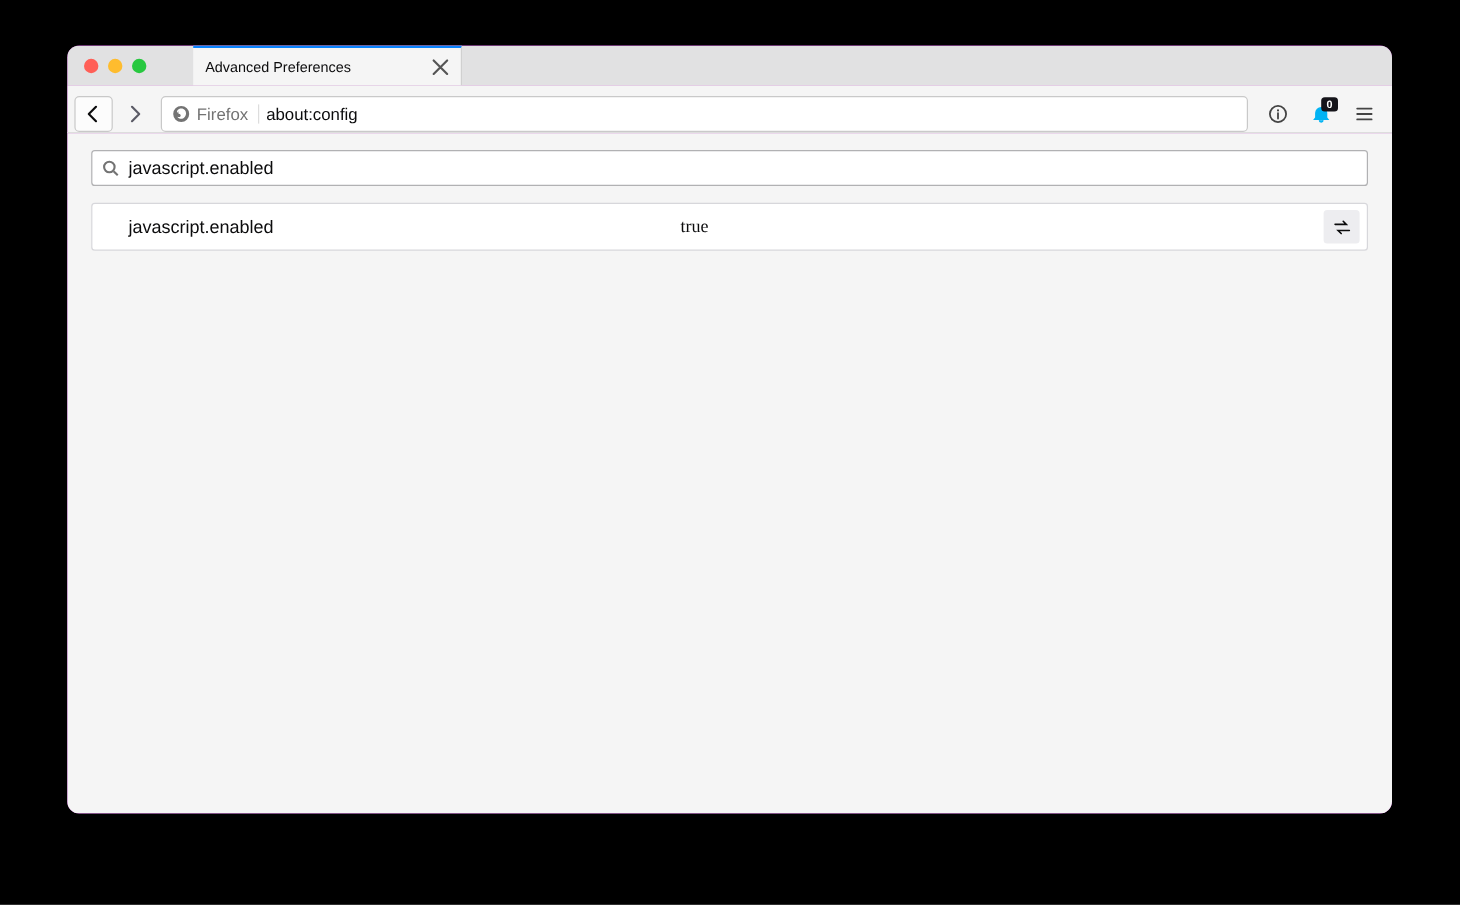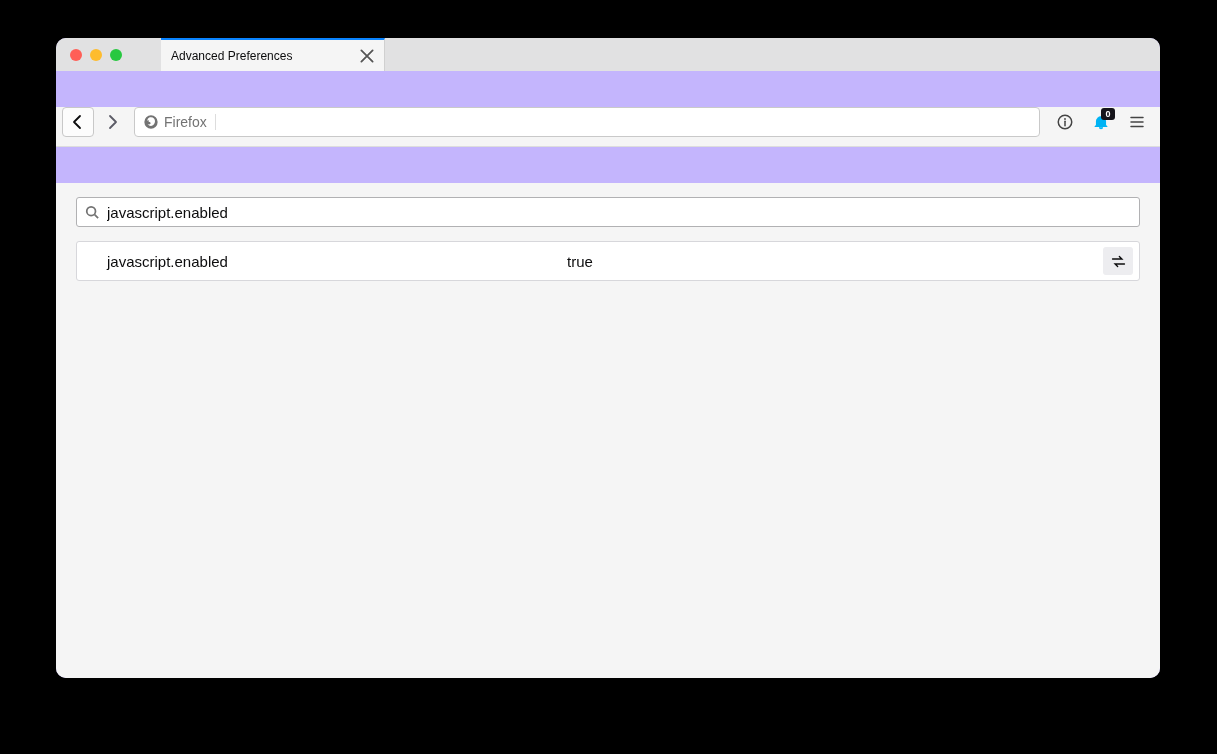--- a/index.html
+++ b/index.html
@@ -11,27 +11,26 @@
     font-size: 13px;
     color: #0c0c0d;
     overflow: hidden;
   }
   .window {
     position: absolute;
     left: 56px;
     top: 38px;
     width: 1104px;
     height: 640px;
-    background: #c4b5fd;
+    background: #a21caf;
     border-radius: 10px;
     box-shadow: 0 10px 40px rgba(0,0,0,0.5);
     display: flex;
     flex-direction: column;
     overflow: hidden;
-    gap: 36px;
   }
   
   .tab-strip {
     height: 33px;
     background: #e1e1e2;
     display: flex;
     align-items: stretch;
     position: relative;
   }
   .traffic-lights {
@@ -64,21 +63,21 @@
     width: 18px; height: 18px; display:flex; align-items:center; justify-content:center;
     color:#555; font-size:14px; border-radius:3px;
   }
 
   
   .toolbar {
     height: 40px;
     background: #f5f5f5;
     border-bottom: 1px solid #ddd;
     display: flex;
-    align-items: flex-start;
+    align-items: flex-end;
     padding: 0 6px;
     gap: 2px;
   }
   .nav-btn {
     width: 32px; height: 30px;
     display:flex; align-items:center; justify-content:center;
     border-radius: 4px;
     color: #5b5b66;
   }
   .nav-btn.enabled { color:#0c0c0d; border:1px solid #c8c8c8; background:#fcfcfc;}
@@ -149,21 +148,21 @@
     height: 40px;
     border:1px solid #d7d7db;
     border-radius:3px;
     background:#fff;
     display:flex;
     align-items:center;
     padding: 0 6px 0 30px;
     font-size: 15px;
   }
   .pref-name { width: 460px; }
-  .pref-value { flex:1; }
+  .pref-value { flex:1;font-family:Liberation Serif, serif; }
   .toggle-btn {
     width: 30px; height:28px;
     background:#ededf0;
     border-radius:3px;
     display:flex; align-items:center; justify-content:center;
   }
   .toggle-btn svg { width:17px; height:17px; stroke:#0c0c0d; fill:none; stroke-width:1.6; stroke-linecap:round;}
 </style>
 </head>
 <body>
@@ -197,20 +196,21 @@
           <path d="M6 2l6 6-6 6" fill="none" stroke="currentColor" stroke-width="1.8" stroke-linecap="round" stroke-linejoin="round"></path>
         </svg>
     </div>
     <div class="urlbar">
       <span class="identity">
         <svg viewBox="0 0 24 24">
             <path d="M12 2a10 10 0 100 20 10 10 0 000-20zm0 3c4 0 6 3 6 6 0 4-3 7-6 7-2 0-4-1-5-3 1 1 3 1 4 0 1-1 0-3-1-3-2 0-2-2-1-3-1 0-2 1-2 2-1-3 1-6 5-6z"></path>
           </svg>
         <span>Firefox</span>
       </span>
+      <input class="urlbar-input" type="text" value="about:config" style="">
     </div>
     <div class="toolbar-icon">
       <svg viewBox="0 0 24 24">
           <circle cx="12" cy="12" r="9" fill="none" stroke="currentColor" stroke-width="2"></circle>
           <circle cx="12" cy="8" r="1.2" fill="currentColor"></circle>
           <path d="M12 11v6" stroke="currentColor" stroke-width="2" stroke-linecap="round"></path>
         </svg>
     </div>
     <div class="toolbar-icon notif-wrap">
       <svg viewBox="0 0 24 24" class="notif-bell">

